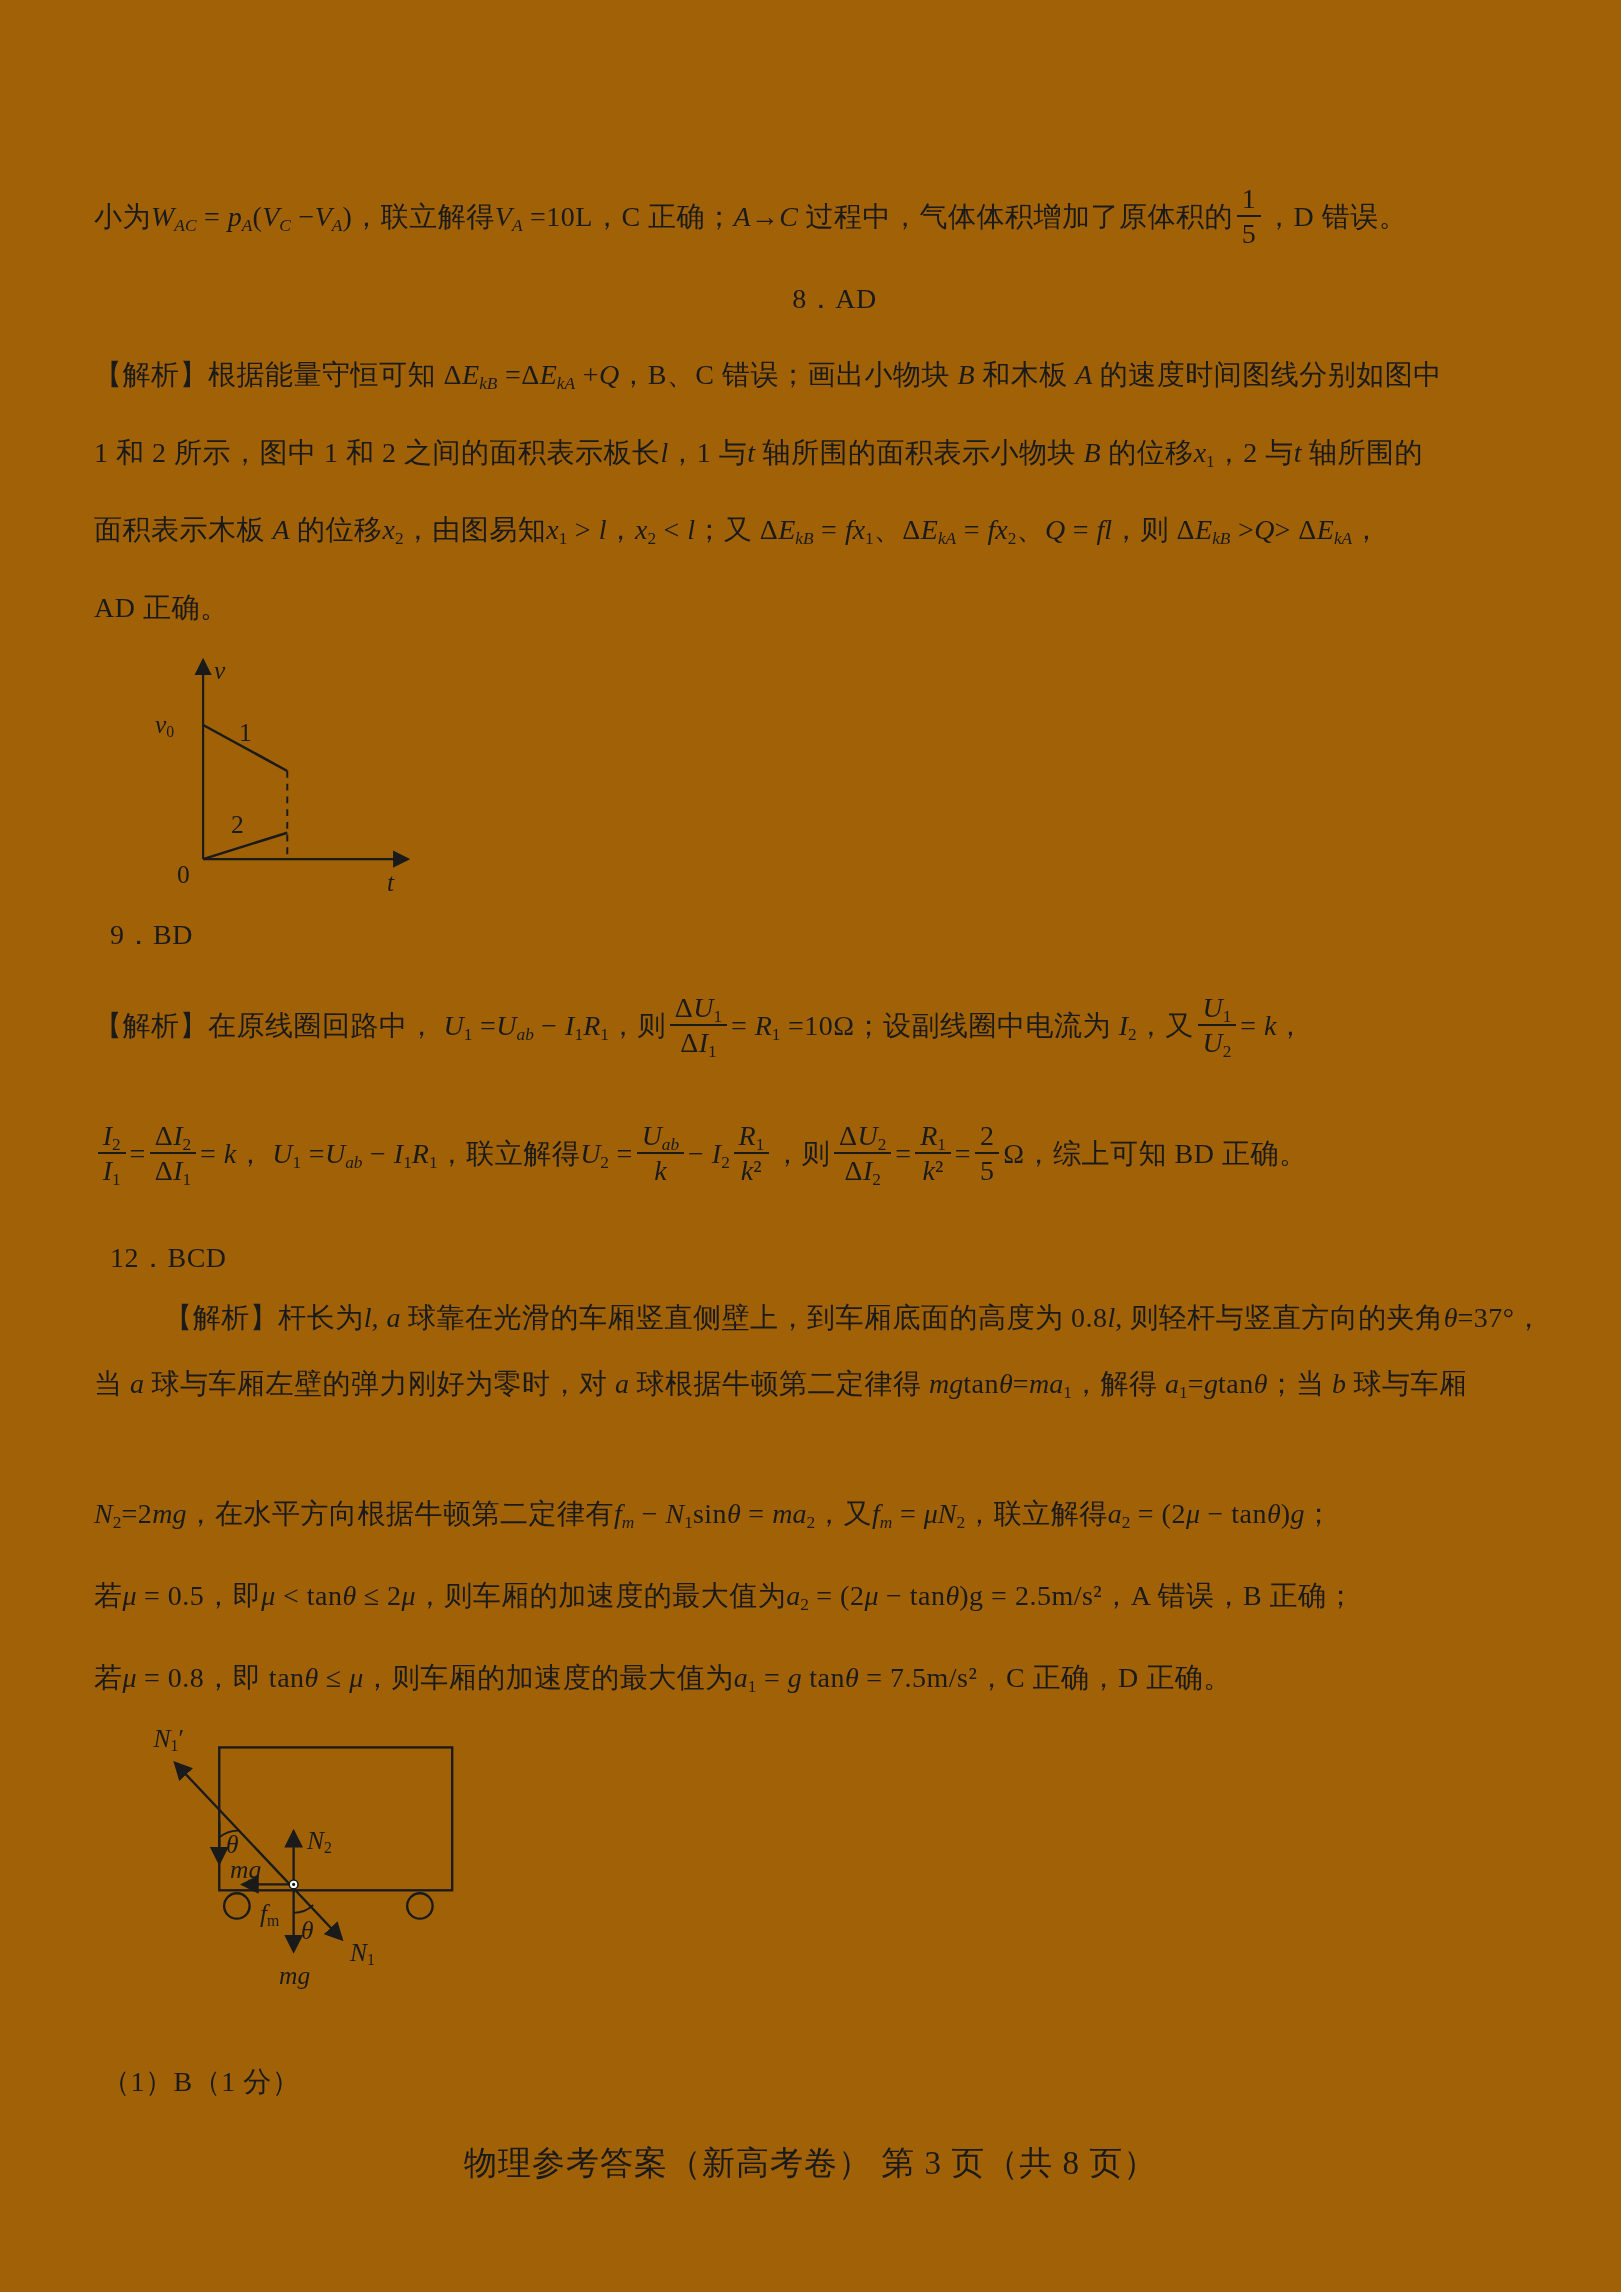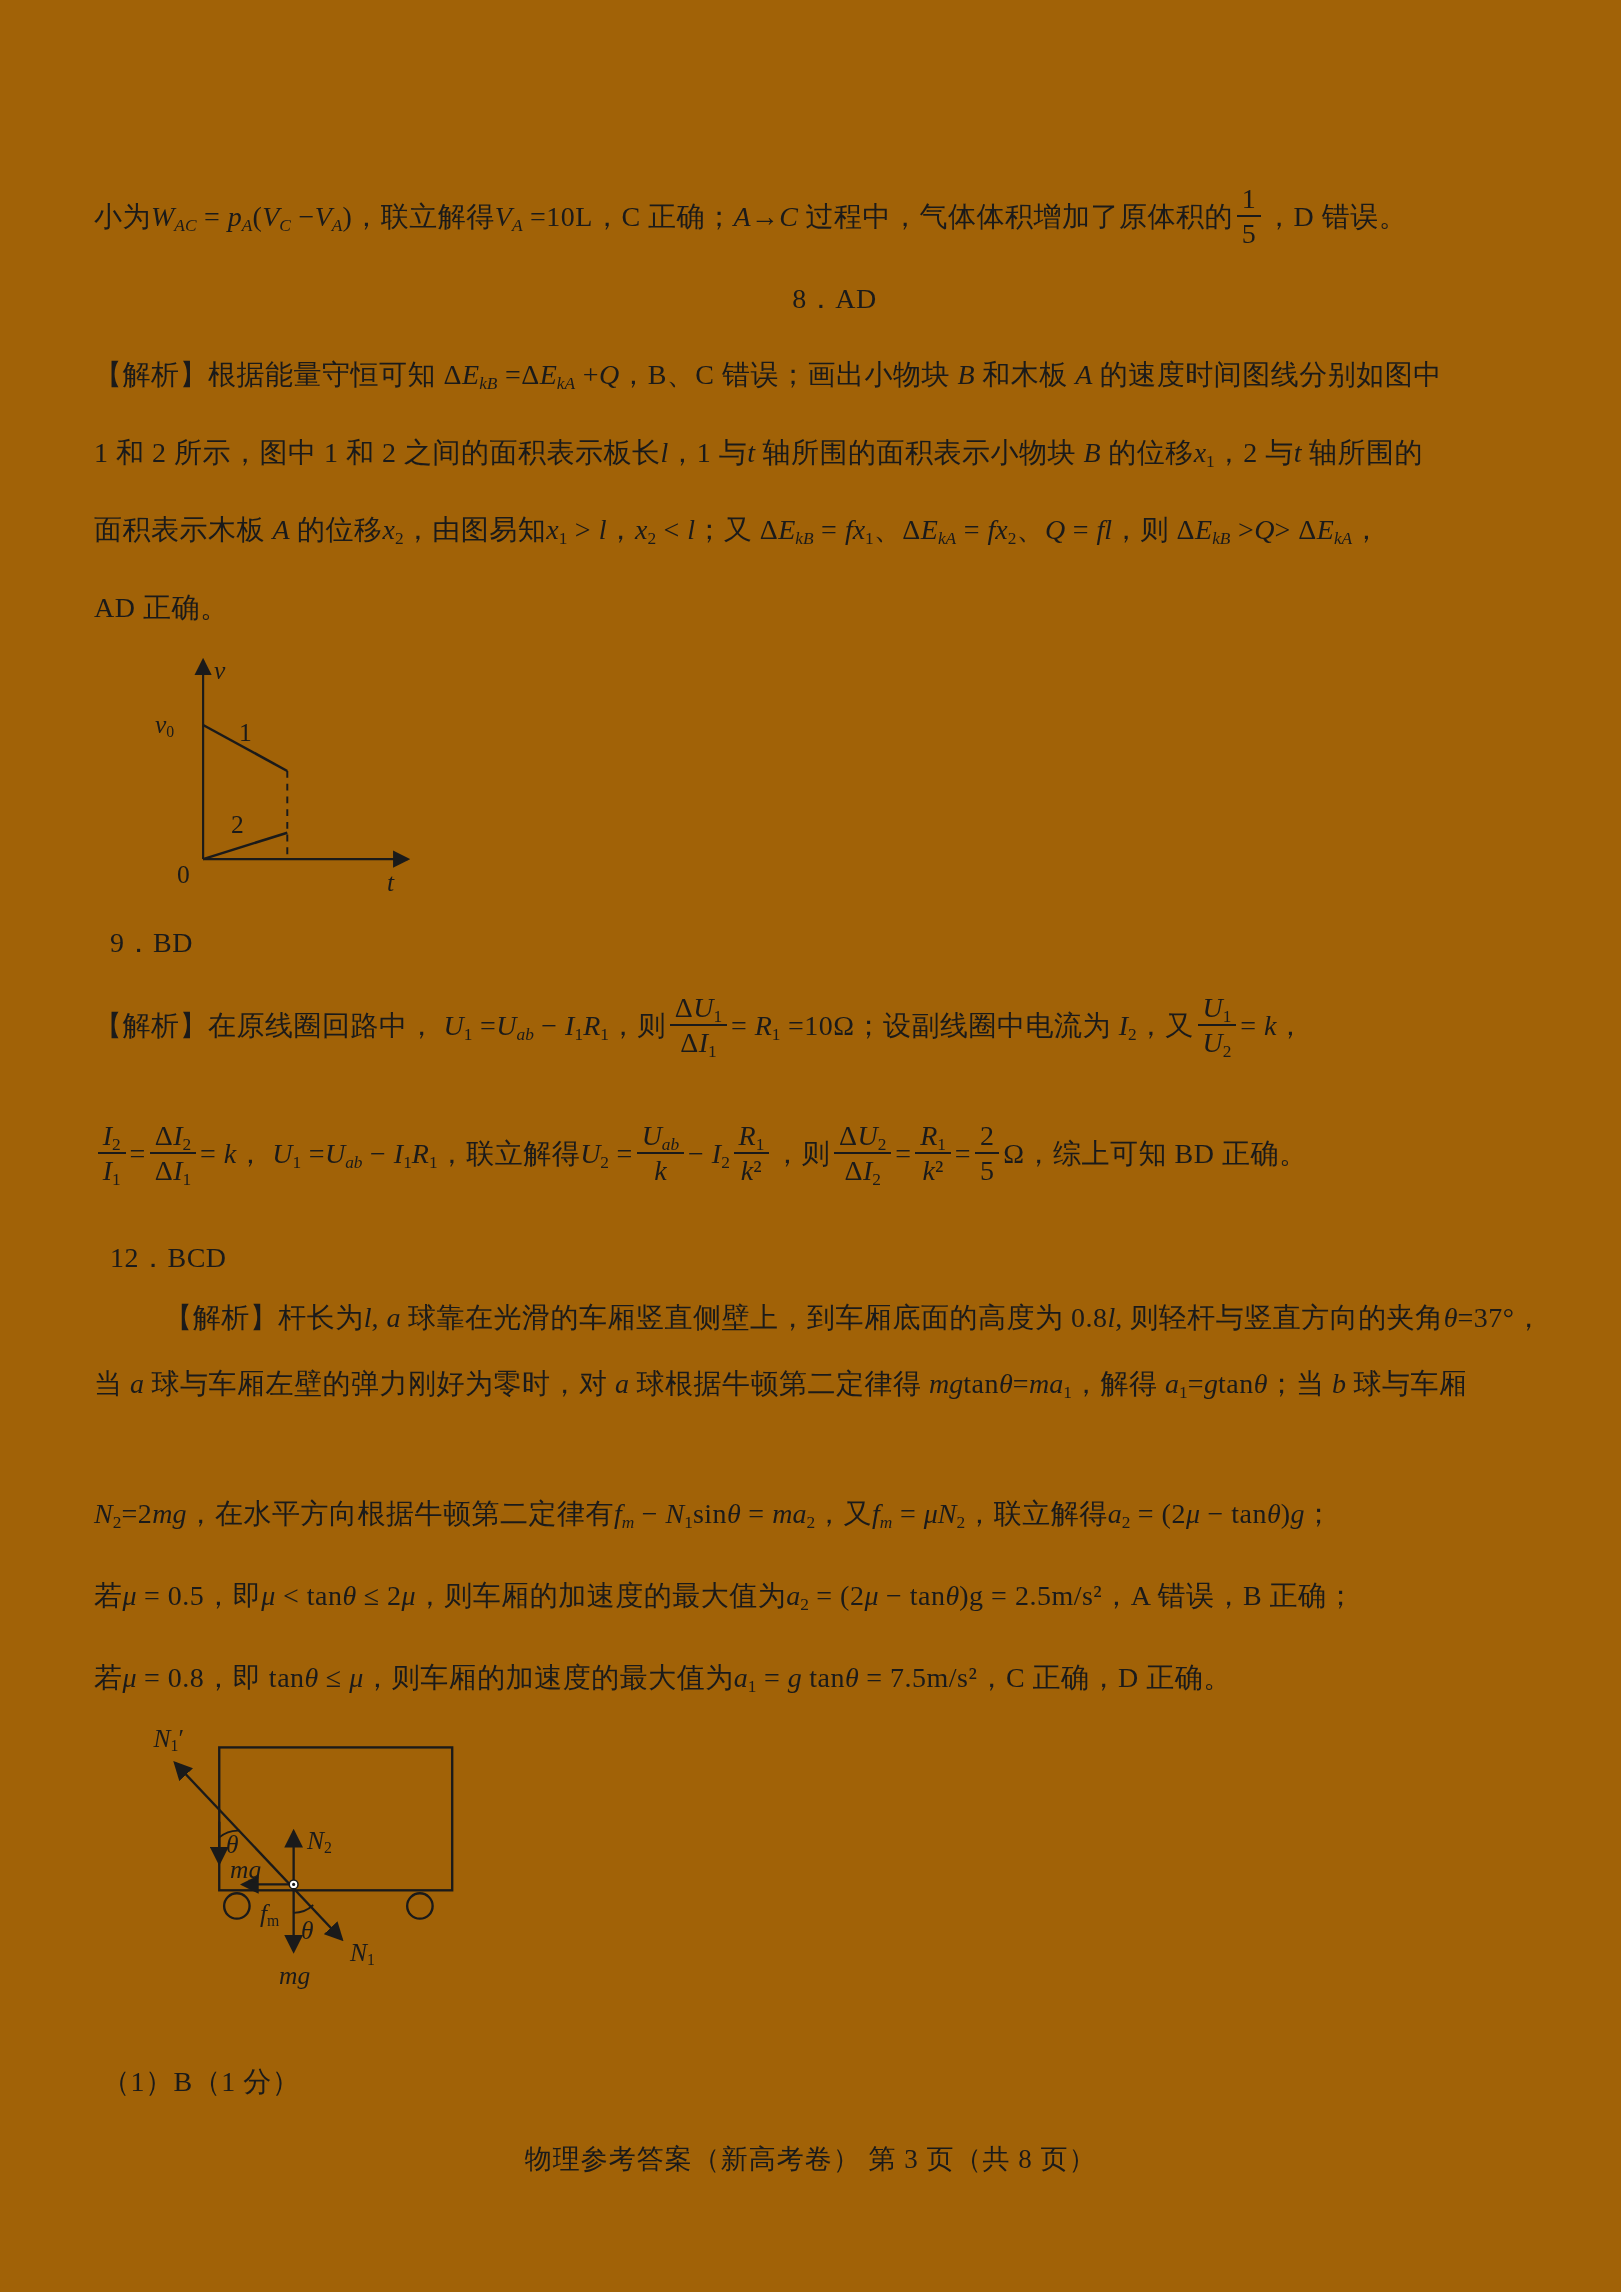--- a/index.html
+++ b/index.html
@@ -21,21 +21,21 @@
   sub{font-size:62%;line-height:0;vertical-align:-0.28em;letter-spacing:0;}
   .frac{
     display:inline-block;vertical-align:middle;text-align:center;
     line-height:1.12;margin:0 3.9px;position:relative;top:-0.12em;
   }
   .frac .fn{display:block;border-bottom:2px solid #1a1a1a;padding:0 4.9px 1px;}
   .frac .fd{display:block;padding:1px 4.9px 0;}
   .fig{position:absolute;}
   .fig svg{position:absolute;left:0;top:0;}
   .lbl{position:absolute;font-size:25.5px;line-height:1;white-space:nowrap;}
-  .footer{position:absolute;left:0;width:1621px;text-align:center;font-size:27px;letter-spacing:1px;}
+  .footer{position:absolute;left:0;width:1621px;text-align:center;font-size:33px;letter-spacing:1px;}
 </style>
 </head>
 <body>
 
 <div class="page">
 
   <div class="line" style="top:186px;">小为<i>W</i><sub><i>AC</i></sub> = <i>p</i><sub><i>A</i></sub>(<i>V</i><sub><i>C</i></sub> −<i>V</i><sub><i>A</i></sub>)，联立解得<i>V</i><sub><i>A</i></sub> =10L，C 正确；<i>A</i>→<i>C</i> 过程中，气体体积增加了原体积的<span class="frac"><span class="fn">1</span><span class="fd">5</span></span>，D 错误。</div>
 
   <div class="line head" style="top:279px;text-align:center;">8．AD</div>
   <div class="line" style="top:355px;">【解析】根据能量守恒可知 Δ<i>E</i><sub><i>kB</i></sub> =Δ<i>E</i><sub><i>kA</i></sub> +<i>Q</i>，B、C 错误；画出小物块 <i>B</i> 和木板 <i>A</i> 的速度时间图线分别如图中</div>
@@ -57,21 +57,21 @@
       <line x1="175" y1="145" x2="175" y2="235" stroke="#1a1a1a" stroke-width="2" stroke-dasharray="7 6"></line>
     </svg>
     <div class="lbl" style="left:98px;top:29px;"><i>v</i></div>
     <div class="lbl" style="left:39px;top:83px;"><i>v</i><sub>0</sub></div>
     <div class="lbl" style="left:123px;top:91px;">1</div>
     <div class="lbl" style="left:115px;top:183px;">2</div>
     <div class="lbl" style="left:61px;top:233px;">0</div>
     <div class="lbl" style="left:271px;top:241px;"><i>t</i></div>
   </div>
 
-  <div class="line head" style="top:915px;margin-top:8px;">9．BD</div>
+  <div class="line head" style="top:915px;">9．BD</div>
   <div class="line" style="top:995px;">【解析】在原线圈回路中， <i>U</i><sub>1</sub> =<i>U</i><sub><i>ab</i></sub> − <i>I</i><sub>1</sub><i>R</i><sub>1</sub>，则<span class="frac"><span class="fn">Δ<i>U</i><sub>1</sub></span><span class="fd">Δ<i>I</i><sub>1</sub></span></span>= <i>R</i><sub>1</sub> =10Ω；设副线圈中电流为 <i>I</i><sub>2</sub>，又<span class="frac"><span class="fn"><i>U</i><sub>1</sub></span><span class="fd"><i>U</i><sub>2</sub></span></span>= <i>k</i>，</div>
   <div class="line" style="top:1123px;"><span class="frac"><span class="fn"><i>I</i><sub>2</sub></span><span class="fd"><i>I</i><sub>1</sub></span></span>=<span class="frac"><span class="fn">Δ<i>I</i><sub>2</sub></span><span class="fd">Δ<i>I</i><sub>1</sub></span></span>= <i>k</i>， <i>U</i><sub>1</sub> =<i>U</i><sub><i>ab</i></sub> − <i>I</i><sub>1</sub><i>R</i><sub>1</sub>，联立解得<i>U</i><sub>2</sub> =<span class="frac"><span class="fn"><i>U</i><sub><i>ab</i></sub></span><span class="fd"><i>k</i></span></span>− <i>I</i><sub>2</sub><span class="frac"><span class="fn"><i>R</i><sub>1</sub></span><span class="fd"><i>k</i>²</span></span>，则<span class="frac"><span class="fn">Δ<i>U</i><sub>2</sub></span><span class="fd">Δ<i>I</i><sub>2</sub></span></span>=<span class="frac"><span class="fn"><i>R</i><sub>1</sub></span><span class="fd"><i>k</i>²</span></span>=<span class="frac"><span class="fn">2</span><span class="fd">5</span></span>Ω，综上可知 BD 正确。</div>
 
   <div class="line head" style="top:1238px;">12．BCD</div>
   <div class="line" style="top:1298px;text-align:right;">【解析】杆长为<i>l</i>, <i>a</i> 球靠在光滑的车厢竖直侧壁上，到车厢底面的高度为 0.8<i>l</i>, 则轻杆与竖直方向的夹角<i>θ</i>=37°，</div>
   <div class="line" style="top:1364px;">当 <i>a</i> 球与车厢左壁的弹力刚好为零时，对 <i>a</i> 球根据牛顿第二定律得 <i>mg</i>tan<i>θ</i>=<i>ma</i><sub>1</sub>，解得 <i>a</i><sub>1</sub>=<i>g</i>tan<i>θ</i>；当 <i>b</i> 球与车厢</div>
   <div class="line" style="top:1494px;"><i>N</i><sub>2</sub>=2<i>mg</i>，在水平方向根据牛顿第二定律有<i>f</i><sub><i>m</i></sub> − <i>N</i><sub>1</sub>sin<i>θ</i> = <i>ma</i><sub>2</sub>，又<i>f</i><sub><i>m</i></sub> = <i>μN</i><sub>2</sub>，联立解得<i>a</i><sub>2</sub> = (2<i>μ</i> − tan<i>θ</i>)<i>g</i>；</div>
   <div class="line" style="top:1576px;">若<i>μ</i> = 0.5，即<i>μ</i> &lt; tan<i>θ</i> ≤ 2<i>μ</i>，则车厢的加速度的最大值为<i>a</i><sub>2</sub> = (2<i>μ</i> − tan<i>θ</i>)g = 2.5m/s²，A 错误，B 正确；</div>
   <div class="line" style="top:1658px;">若<i>μ</i> = 0.8，即 tan<i>θ</i> ≤ <i>μ</i>，则车厢的加速度的最大值为<i>a</i><sub>1</sub> = <i>g</i> tan<i>θ</i> = 7.5m/s²，C 正确，D 正确。</div>
 

